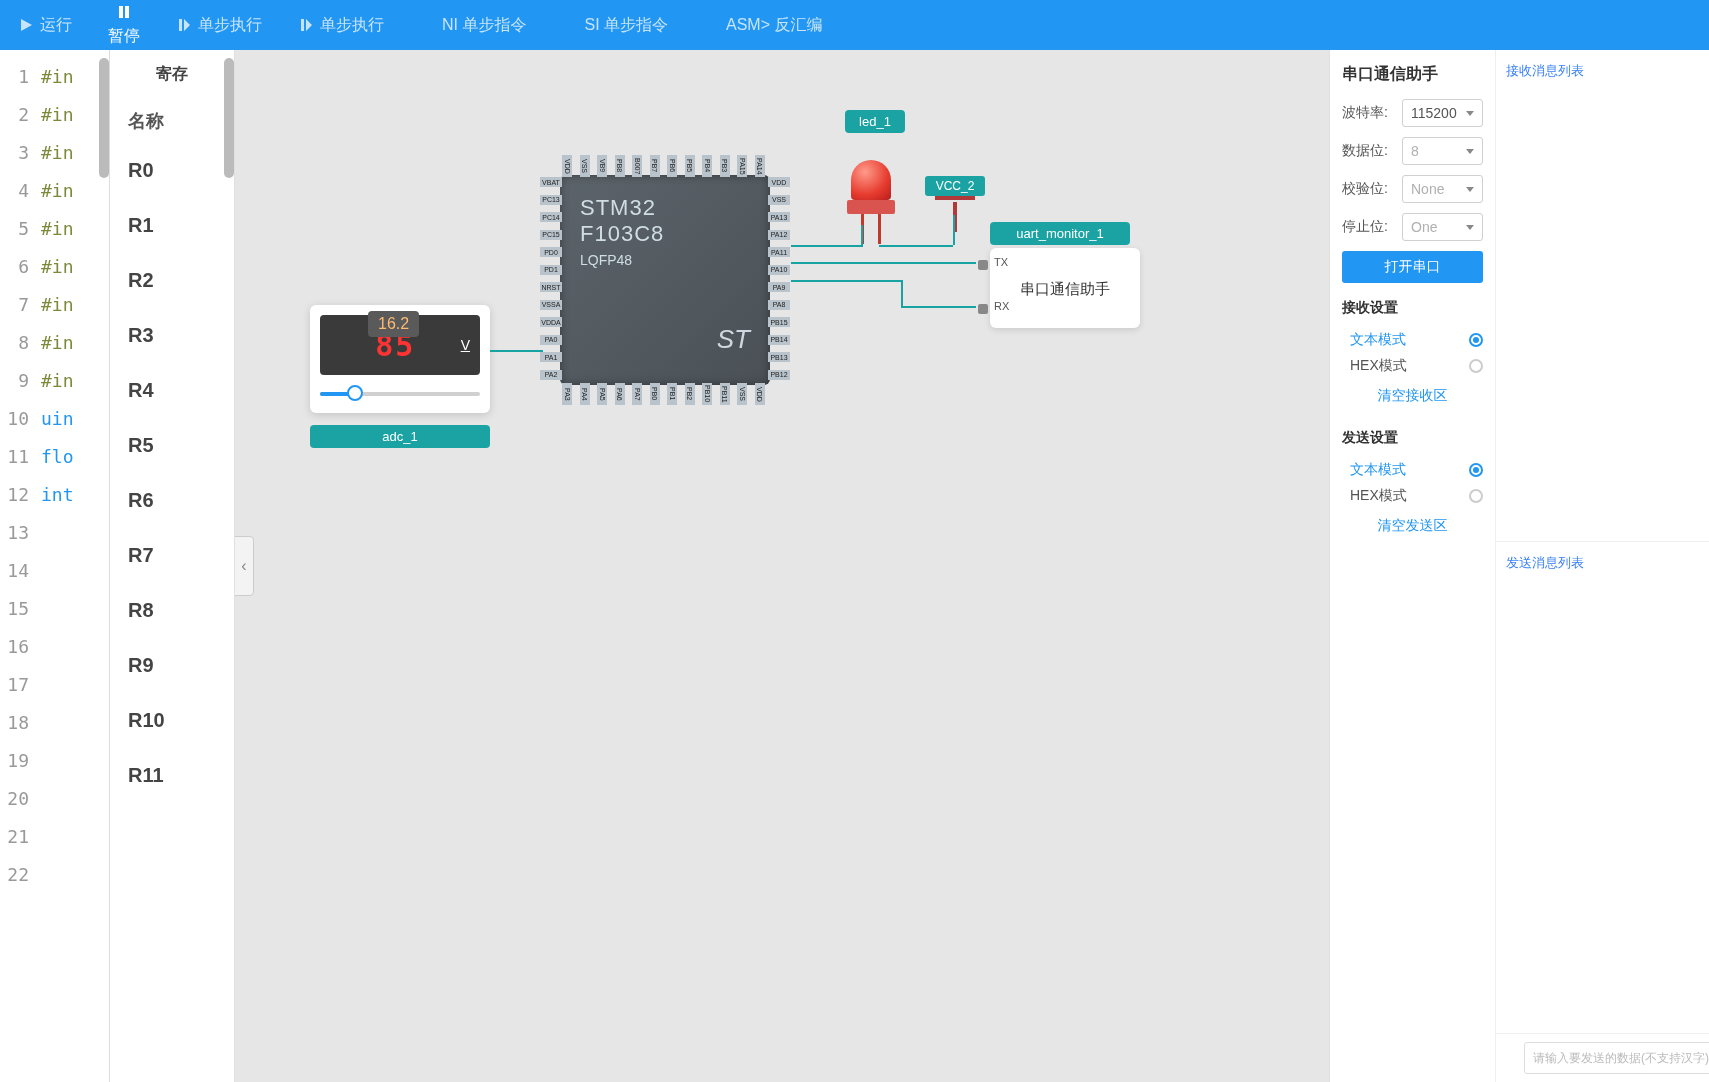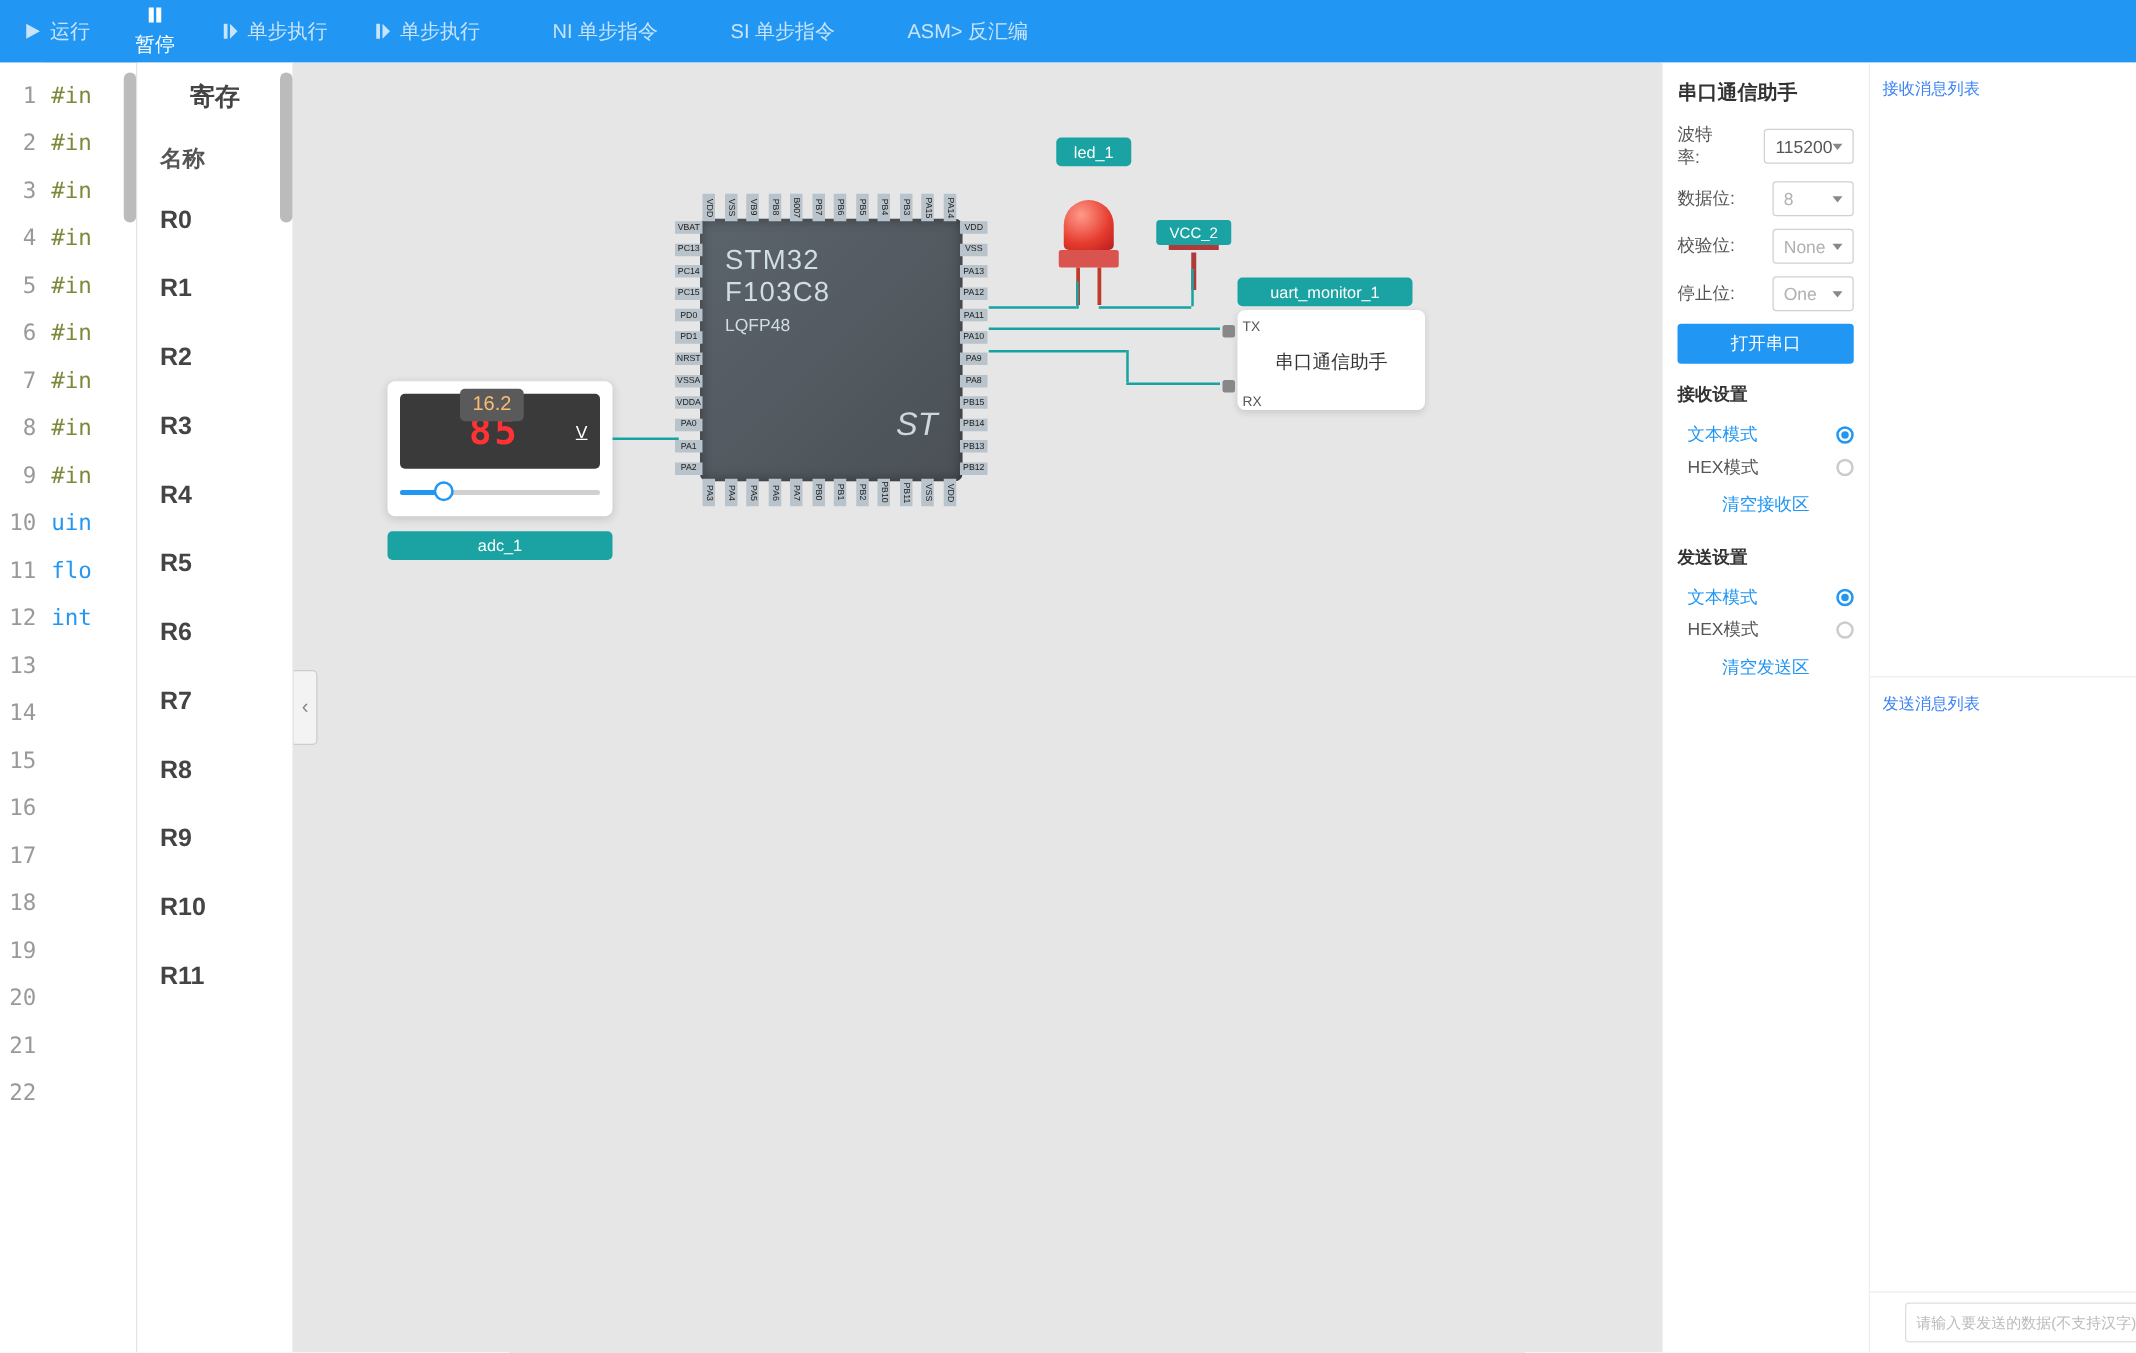--- a/index.html
+++ b/index.html
@@ -19,21 +19,21 @@
 
 .editor { width: 110px; border-right: 1px solid #ddd; display: flex; font-family: Consolas, monospace; font-size: 18px; overflow: hidden; position: relative; }
 .gutter { width: 35px; text-align: right; padding: 8px 6px 0 0; color: #999; background: #fff; line-height: 38px; }
 .code { flex: 1; padding: 8px 0 0 6px; line-height: 38px; white-space: nowrap; overflow: hidden; }
 .code .d { color: #7b8a3a; } 
 .code .t { color: #2196F3; } 
 .editor .vscroll { position: absolute; right: 0; top: 8px; width: 10px; height: 120px; background: #bbb; border-radius: 5px; }
 
 
 .registers { width: 125px; border-right: 1px solid #e0e0e0; background: #fff; display: flex; flex-direction: column; position: relative; }
-.reg-title { text-align: center; font-size: 20px; padding: 14px 0 10px; font-weight: 600; color: #444; }
+.reg-title { text-align: center; font-size: 16px; padding: 14px 0 10px; font-weight: 600; color: #444; }
 .reg-header { padding: 14px 0 10px 18px; font-size: 18px; color: #555; font-weight: 600; }
 .reg-list { flex: 1; overflow: hidden; }
 .reg-row { padding: 16px 0 16px 18px; font-size: 20px; color: #444; font-weight: 600; }
 .registers .vscroll { position: absolute; right: 0; top: 8px; width: 10px; height: 120px; background: #bbb; border-radius: 5px; }
 
 
 .canvas { flex: 1; background: #e6e6e6; position: relative; overflow: hidden; }
 .collapse-handle { position: absolute; left: -1px; top: 50%; transform: translateY(-50%); width: 20px; height: 60px; background: #f3f3f3; border: 1px solid #ccc; border-radius: 0 4px 4px 0; display: flex; align-items: center; justify-content: center; color: #888; cursor: pointer; font-size: 16px; }
 
 
@@ -84,21 +84,21 @@
 
 
 .wire { position: absolute; background: #18a3a3; height: 2px; }
 .wire.v { width: 2px; height: auto; }
 
 
 .side-panel { width: 380px; background: #fff; display: flex; border-left: 1px solid #e0e0e0; }
 .sp-col-a { width: 165px; padding: 14px 12px; font-size: 14px; }
 .sp-col-b { flex: 1; border-left: 1px solid #eee; display: flex; flex-direction: column; }
 .sp-title { font-weight: 700; font-size: 16px; margin-bottom: 14px; }
-.sp-row { display: flex; align-items: center; gap: 24px; margin-bottom: 10px; }
+.sp-row { display: flex; align-items: center; gap: 8px; margin-bottom: 10px; }
 .sp-row > span { width: 52px; color: #555; }
 .sp-select { flex: 1; border: 1px solid #d0d0d0; border-radius: 3px; height: 28px; display: flex; align-items: center; justify-content: space-between; padding: 0 8px; color: #555; cursor: pointer; }
 .sp-select.dis { color: #b0b0b0; }
 .sp-select .caret { border-top: 5px solid #888; border-left: 4px solid transparent; border-right: 4px solid transparent; width: 0; height: 0; }
 .sp-btn { display: block; width: 100%; background: #2196F3; color: #fff; border: none; border-radius: 3px; height: 32px; font-size: 14px; cursor: pointer; margin-top: 4px; }
 .sp-section-h { font-weight: 700; font-size: 14px; margin: 16px 0 10px; }
 .sp-radio-row { display: flex; align-items: center; justify-content: space-between; padding: 4px 0 4px 8px; }
 .sp-radio-row .rlabel { color: #2196F3; }
 .sp-radio-row .rlabel.off { color: #555; }
 .sp-radio { width: 14px; height: 14px; border-radius: 50%; border: 2px solid #2196F3; position: relative; }
@@ -325,21 +325,21 @@
       <div class="vcc-hat"></div>
       <div class="vcc-stem"></div>
     </div>
 
     <div class="label-badge" style="left:755px; top:172px; width:140px">uart_monitor_1</div>
 
     <div class="uart-block" style="left:755px; top:198px; width:150px; height:80px">
       <div class="pin-dot" style="top:12px"></div>
       <span class="pin-label" style="top:8px">TX</span>
       <div class="pin-dot" style="top:56px"></div>
-      <span class="pin-label" style="top:68px">RX</span>
+      <span class="pin-label" style="top:52px">RX</span>
       <div style="text-align:center;margin-top:14px">串口通信助手</div>
     </div>
 
     <div class="wire" style="left:556px; top:195px; width:70px"></div>
     <div class="wire v" style="left:626px; top:175px; height:22px"></div>
     <div class="wire" style="left:644px; top:195px; width:74px"></div>
     <div class="wire v" style="left:718px; top:165px; height:30px"></div>
     <div class="wire" style="left:556px; top:212px; width:185px"></div>
     <div class="wire" style="left:556px; top:230px; width:110px"></div>
     <div class="wire v" style="left:666px; top:230px; height:26px"></div>

